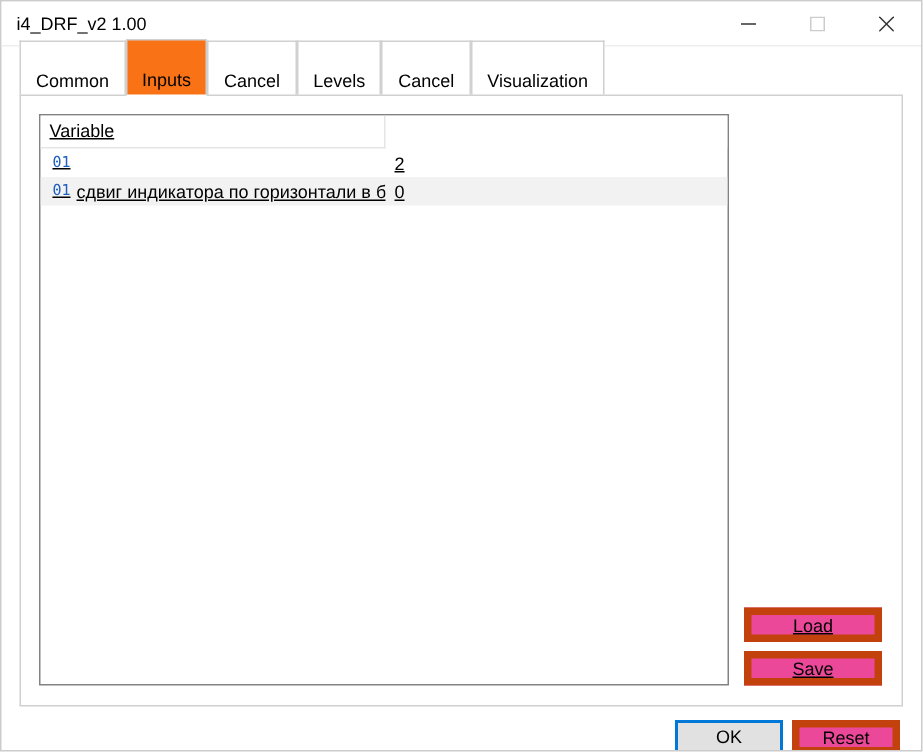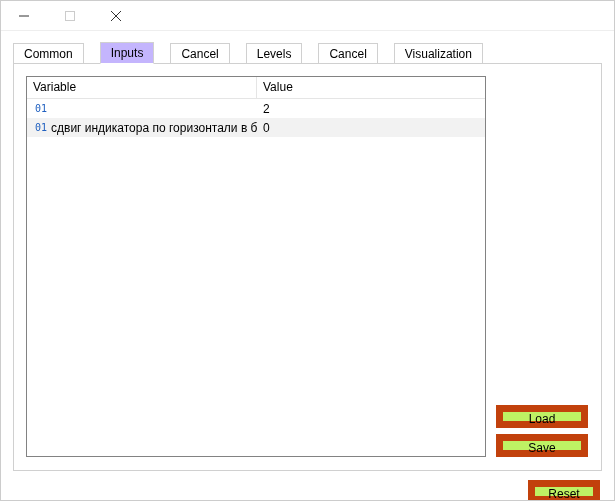--- a/index.html
+++ b/index.html
@@ -39,46 +39,47 @@
   .content {
     padding: 10px 12px 0 12px;
   }
   .tabs {
     display: flex;
     align-items: flex-end;
     height: 22px;
     position: relative;
   }
   .tab {
-    padding: 3px 10px 3px 10px;
+    padding: 19px 10px 3px 10px;
     border: 1px solid #d0d0d0;
     border-bottom: none;
     background: #fff;
     font-size: 12px;
     color: #000;
-    margin-right: 16px;
+    margin-right: 0px;
     position: relative;
     top: 1px;
     cursor: default;
   }
   .tab.inactive {
     background: #fff;
   }
   .tab.active {
-    background: #c4b5fd;
+    background: #f97316;
     border-bottom: 1px solid #fff;
     z-index: 2;
     top: 1px;
   }
   .tab-panel {
     border: 1px solid #d0d0d0;
     background: #fff;
     height: 408px;
     padding: 12px;
     position: relative;
+    text-decoration: underline;
   }
   .panel-row {
     display: flex;
     height: 100%;
   }
   .table-wrap {
     border: 1px solid #828282;
     width: 460px;
     height: 381px;
     background: #fff;
@@ -135,22 +136,22 @@
     display: flex;
     flex-direction: column;
     justify-content: flex-end;
     padding-left: 10px;
     padding-bottom: 1px;
     gap: 6px;
   }
   .btn {
     height: 23px;
     width: 92px;
-    border: 7px solid #c2410c;
-    background: #bef264;
+    border: 5px solid #c2410c;
+    background: #ec4899;
     font-family: inherit;
     font-size: 12px;
     color: #000;
     cursor: default;
     padding: 0;
   }
   .footer {
     height: 40px;
     display: flex;
     align-items: center;
@@ -161,20 +162,21 @@
   .footer .btn { width: 72px; }
   .btn.primary {
     border: 2px solid #0078d7;
     background: #e1e1e1;
   }
 </style>
 </head>
 <body>
 
 <div class="titlebar">
+  <div class="title">i4_DRF_v2 1.00</div>
   <div class="win-btn">
     <svg class="win-icon" width="10" height="10" viewBox="0 0 10 10">
         <line x1="0" y1="5" x2="10" y2="5"></line>
       </svg>
   </div>
   <div class="win-btn disabled">
     <svg class="win-icon" width="10" height="10" viewBox="0 0 10 10">
         <rect x="0.5" y="0.5" width="9" height="9"></rect>
       </svg>
   </div>
@@ -193,21 +195,20 @@
     <div class="tab inactive">Cancel</div>
     <div class="tab inactive">Levels</div>
     <div class="tab inactive">Cancel</div>
     <div class="tab inactive">Visualization</div>
   </div>
   <div class="tab-panel">
     <div class="panel-row">
       <div class="table-wrap">
         <div class="table-header">
           <div class="th var">Variable</div>
-          <div class="th val">Value</div>
         </div>
         <div class="tr">
           <div class="td icon-cell">
             <span class="type-badge">01</span>
           </div>
           <div class="td val-cell">2</div>
         </div>
         <div class="tr selected">
           <div class="td icon-cell">
             <span class="type-badge">01</span>
@@ -218,14 +219,15 @@
       </div>
       <div class="side-buttons">
         <button class="btn">Load</button>
         <button class="btn">Save</button>
       </div>
     </div>
   </div>
 </div>
 
 <div class="footer">
+  <button class="btn primary">OK</button>
   <button class="btn">Reset</button>
 </div>
 
 </body></html>

